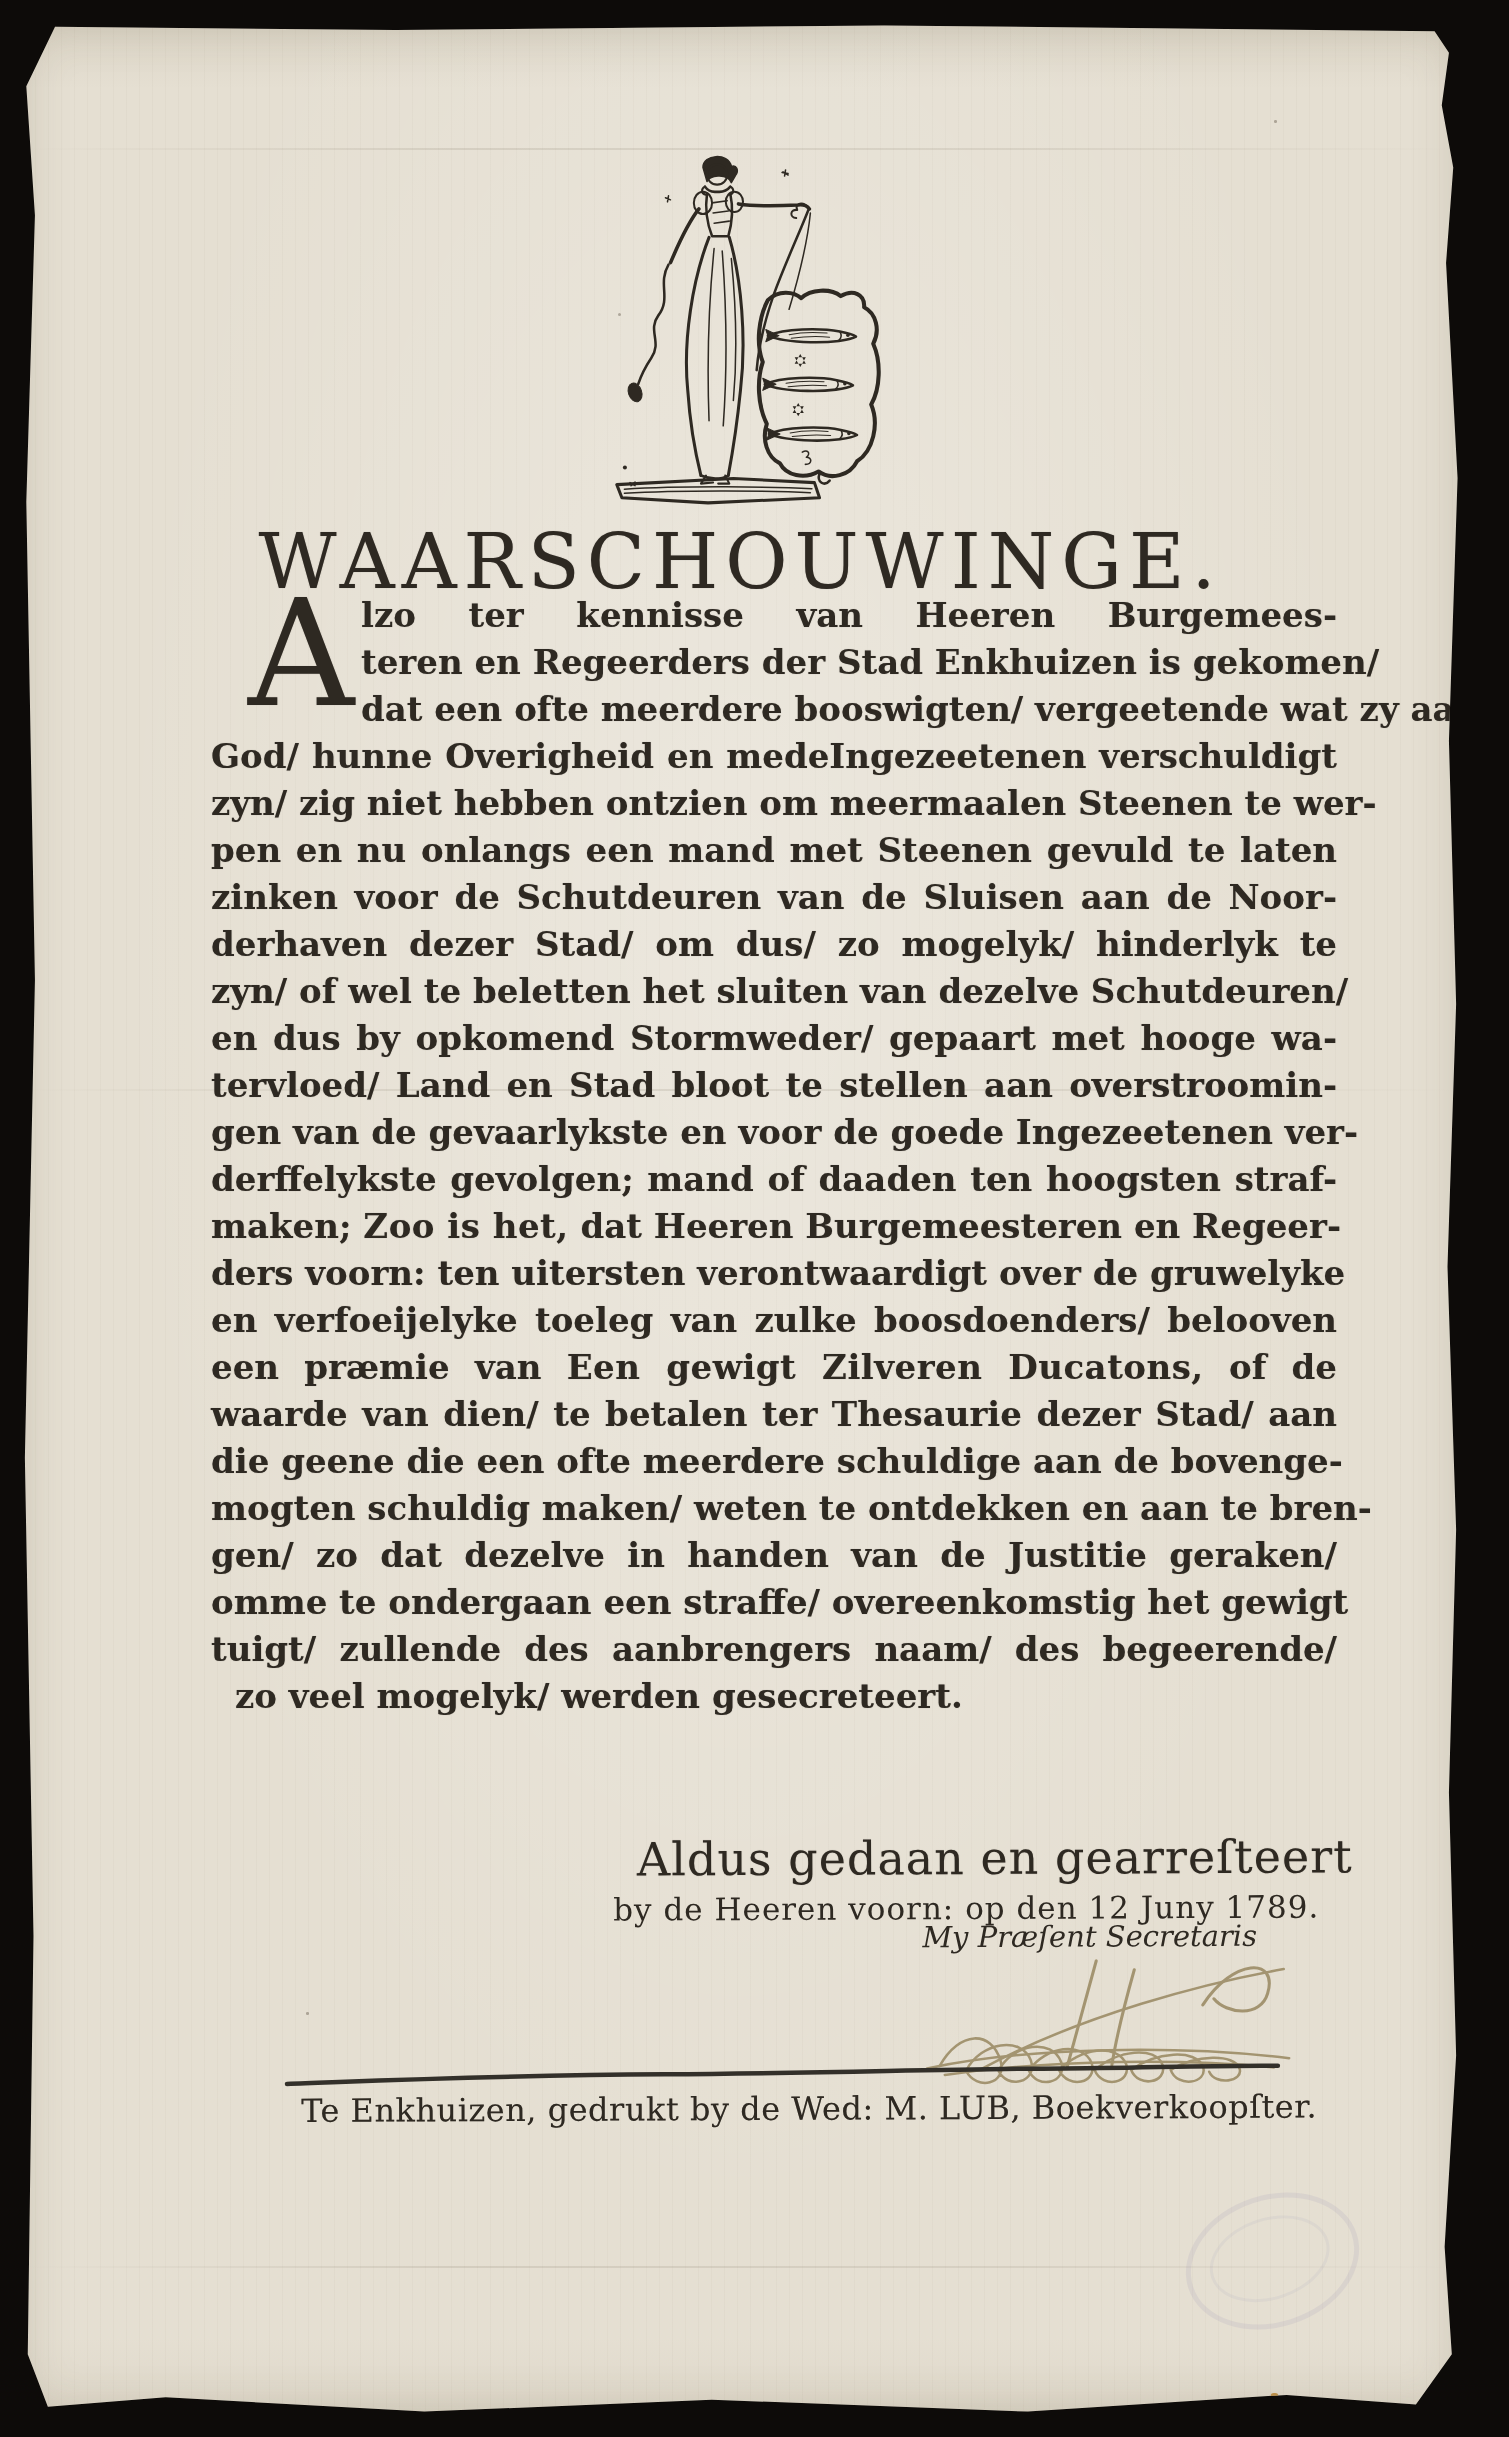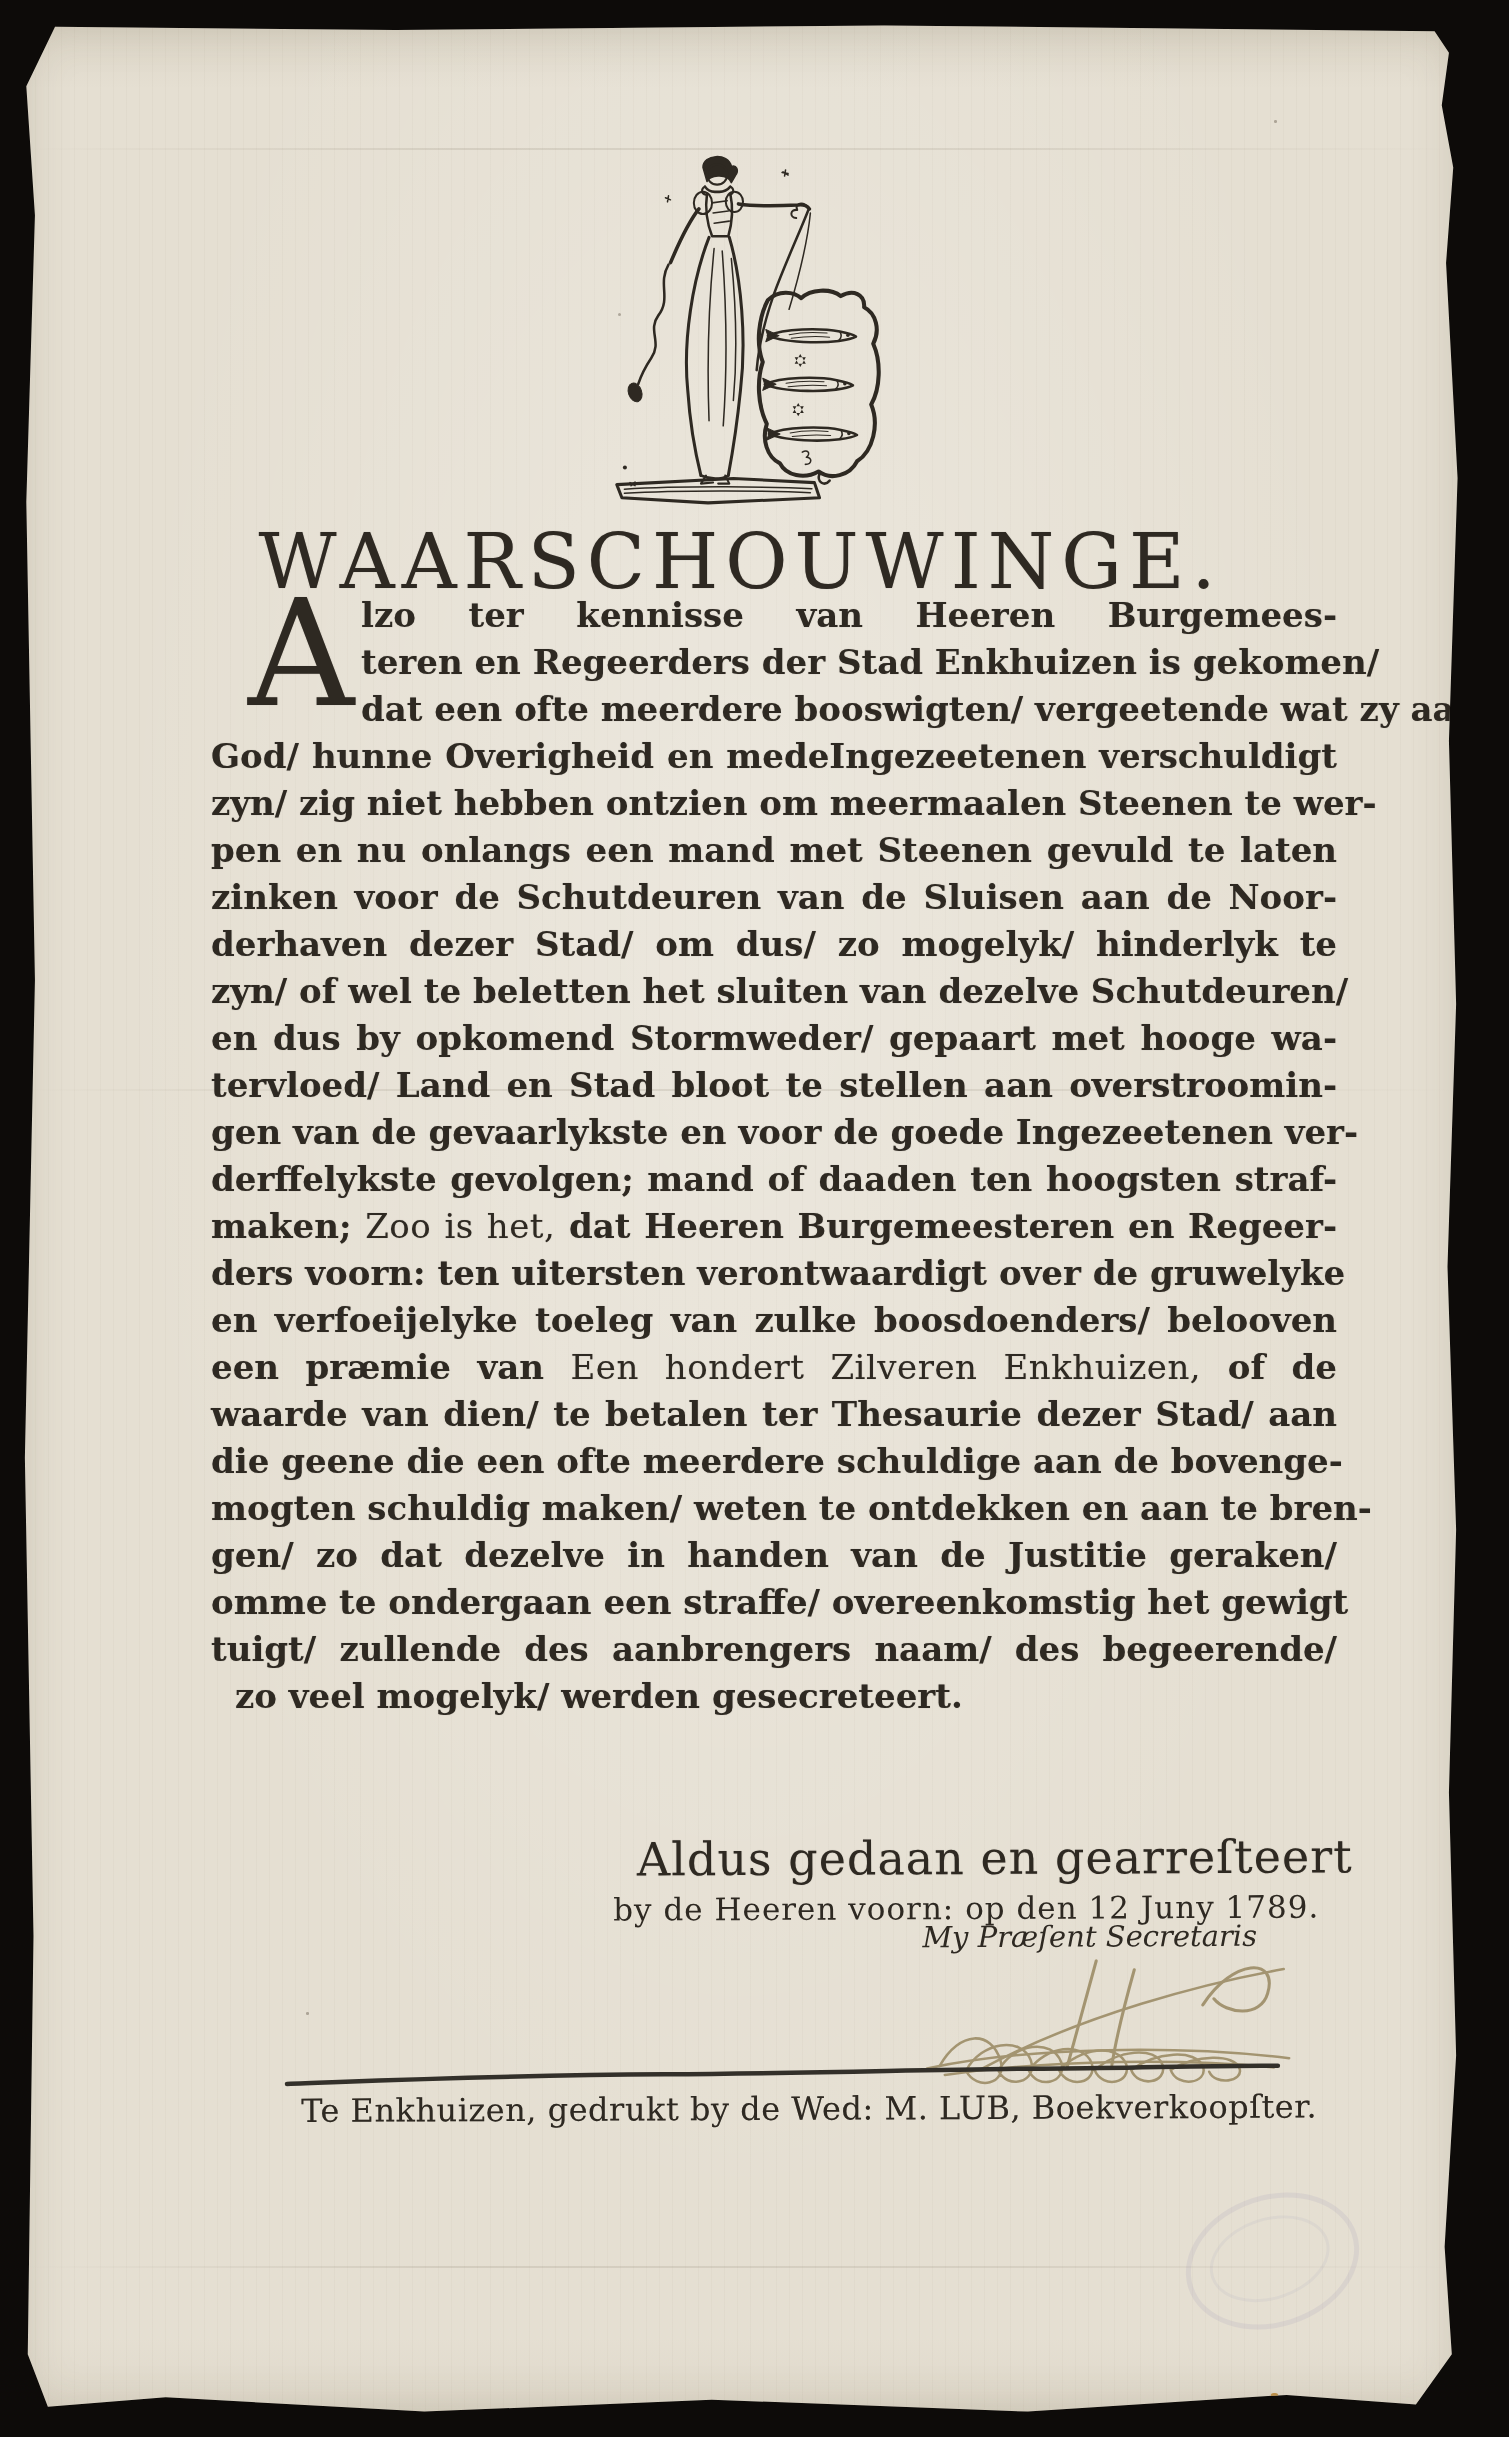--- a/index.html
+++ b/index.html
@@ -25,21 +25,21 @@
     font-size:76px;letter-spacing:7px;white-space:nowrap;
     text-shadow:0 0 1px rgba(46,41,34,.35);}
   .body-text{position:absolute;left:189px;top:568px;width:1126px;}
   .dropcap{float:left;width:106px;height:94px;margin:3px 7px 0 37px;
     font-size:147px;line-height:120px;text-align:center;overflow:visible;
     text-shadow:0 0 1px rgba(46,41,34,.3);}
   .line{height:47px;line-height:47px;font-size:34px;font-weight:700;
     text-align:justify;text-align-last:justify;white-space:nowrap;
     text-shadow:0 0 1px rgba(46,41,34,.32);}
   .line.last{text-align-last:left;margin-left:24px;}
-  .rm{font-weight:400;letter-spacing:0.5px;}
+  .rm{font-weight:700;letter-spacing:0.5px;}
   .closing{position:absolute;left:0;top:0;width:1437px;transform:rotate(-.25deg);}
   .made-line{position:absolute;left:607px;top:1808px;font-size:46px;letter-spacing:1px;
     text-shadow:0 0 1px rgba(46,41,34,.3);}
   .date-line{position:absolute;left:583px;top:1867px;font-size:31px;letter-spacing:1px;}
   .secretary-line{position:absolute;left:892px;top:1897px;font-size:29px;font-style:italic;}
   .signature{position:absolute;left:848px;top:1916px;width:466px;height:152px;}
   .rule{position:absolute;left:247px;top:2044px;width:1009px;height:13px;transform:rotate(-.45deg);}
   .imprint{position:absolute;left:270px;top:2066px;font-size:32px;letter-spacing:0.5px;
     text-shadow:0 0 0.5px rgba(46,41,34,.3);}
   .stamp{position:absolute;left:1162px;top:2171px;width:167px;height:122px;
@@ -133,21 +133,21 @@
       <div class="line"><span class="bl">zinken voor de Schutdeuren van de Sluisen aan de Noor-</span><span class="rm"></span><span class="bl"></span></div>
       <div class="line"><span class="bl">derhaven dezer Stad/ om dus/ zo mogelyk/ hinderlyk te</span><span class="rm"></span><span class="bl"></span></div>
       <div class="line"><span class="bl">zyn/ of wel te beletten het sluiten van dezelve Schutdeuren/</span><span class="rm"></span><span class="bl"></span></div>
       <div class="line"><span class="bl">en dus by opkomend Stormweder/ gepaart met hooge wa-</span><span class="rm"></span><span class="bl"></span></div>
       <div class="line"><span class="bl">tervloed/ Land en Stad bloot te stellen aan overstroomin-</span><span class="rm"></span><span class="bl"></span></div>
       <div class="line"><span class="bl">gen van de gevaarlykste en voor de goede Ingezeetenen ver-</span><span class="rm"></span><span class="bl"></span></div>
       <div class="line"><span class="bl">derffelykste gevolgen; mand of daaden ten hoogsten straf-</span><span class="rm"></span><span class="bl"></span></div>
       <div class="line"><span class="bl">maken; </span><span class="rm">Zoo is het,</span><span class="bl"> dat Heeren Burgemeesteren en Regeer-</span></div>
       <div class="line"><span class="bl">ders voorn: ten uitersten verontwaardigt over de gruwelyke</span><span class="rm"></span><span class="bl"></span></div>
       <div class="line"><span class="bl">en verfoeijelyke toeleg van zulke boosdoenders/ belooven</span><span class="rm"></span><span class="bl"></span></div>
-      <div class="line"><span class="bl">een præmie van </span><span class="rm">Een hondert Zilveren Enkhuizen,</span><span class="bl"> of de</span></div>
+      <div class="line"><span class="bl">een præmie van </span><span class="rm">Een gewigt Zilveren Ducatons,</span><span class="bl"> of de</span></div>
       <div class="line"><span class="bl">waarde van dien/ te betalen ter Thesaurie dezer Stad/ aan</span><span class="rm"></span><span class="bl"></span></div>
       <div class="line"><span class="bl">die geene die een ofte meerdere schuldige aan de bovenge-</span><span class="rm"></span><span class="bl"></span></div>
       <div class="line"><span class="bl">mogten schuldig maken/ weten te ontdekken en aan te bren-</span><span class="rm"></span><span class="bl"></span></div>
       <div class="line"><span class="bl">gen/ zo dat dezelve in handen van de Justitie geraken/</span><span class="rm"></span><span class="bl"></span></div>
       <div class="line"><span class="bl">omme te ondergaan een straffe/ overeenkomstig het gewigt</span><span class="rm"></span><span class="bl"></span></div>
       <div class="line"><span class="bl">tuigt/ zullende des aanbrengers naam/ des begeerende/</span><span class="rm"></span><span class="bl"></span></div>
       <div class="line last"><span class="bl">zo veel mogelyk/ werden gesecreteert.</span><span class="rm"></span><span class="bl"></span></div>
     </div>
 
     <div class="closing">

